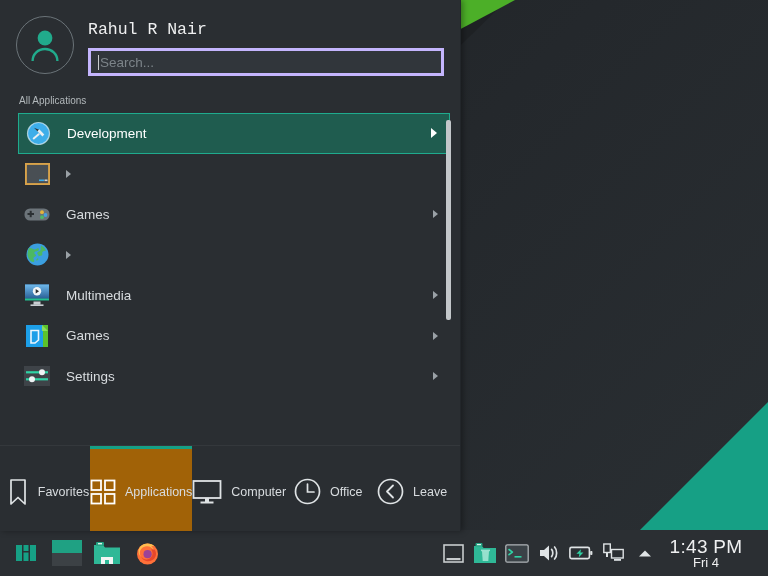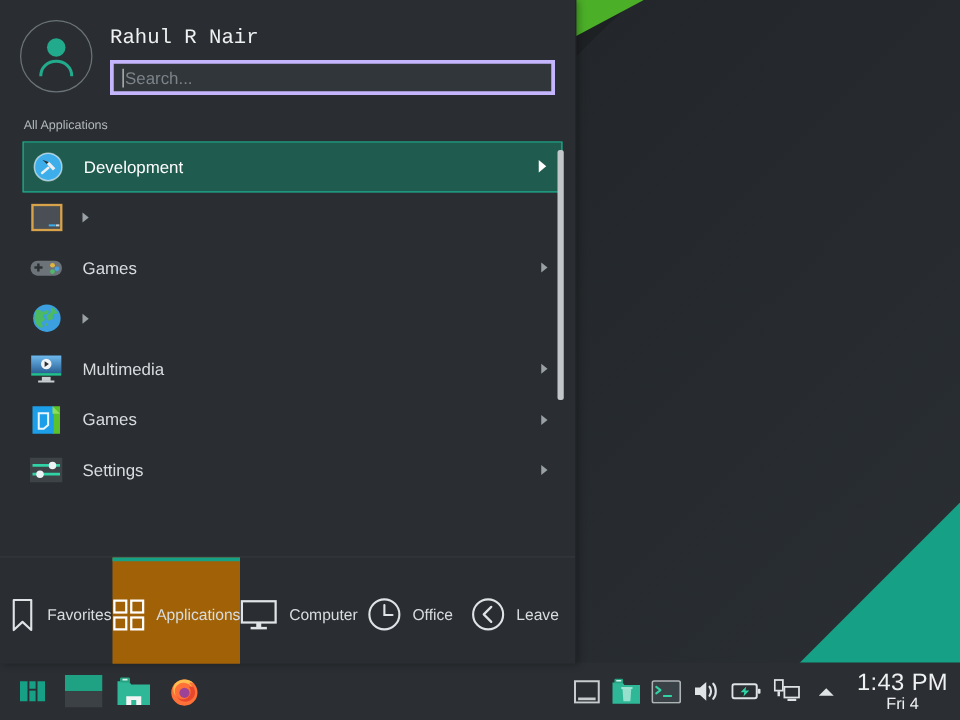--- a/index.html
+++ b/index.html
@@ -39,21 +39,21 @@
   }
 
   
   #panel {
     position:absolute; left:0; bottom:0; width:768px; height:46px;
     background:#2b2f33;
     display:flex; align-items:center; z-index:30;
   }
   #panel-left { display:flex; align-items:center; height:100%; padding-left:6px; gap:2px; }
   #panel-spacer { flex:1; }
-  #panel-right { display:flex; align-items:center; height:100%; padding-right:2px; gap:6px; }
+  #panel-right { display:flex; align-items:center; height:100%; padding-right:18px; gap:6px; }
 
   .launcher { width:40px; height:46px; display:flex; align-items:center; justify-content:center; }
   .tasklet  { width:38px; height:46px; display:flex; align-items:center; justify-content:center; }
   .trayicon { width:26px; height:46px; display:flex; align-items:center; justify-content:center; }
 
   #clock {
     color:#eff0f1; text-align:center; line-height:1.02;
     padding:0 6px 0 4px; min-width:86px;
   }
   #clock .t { font-size:19px; letter-spacing:0.3px; }

